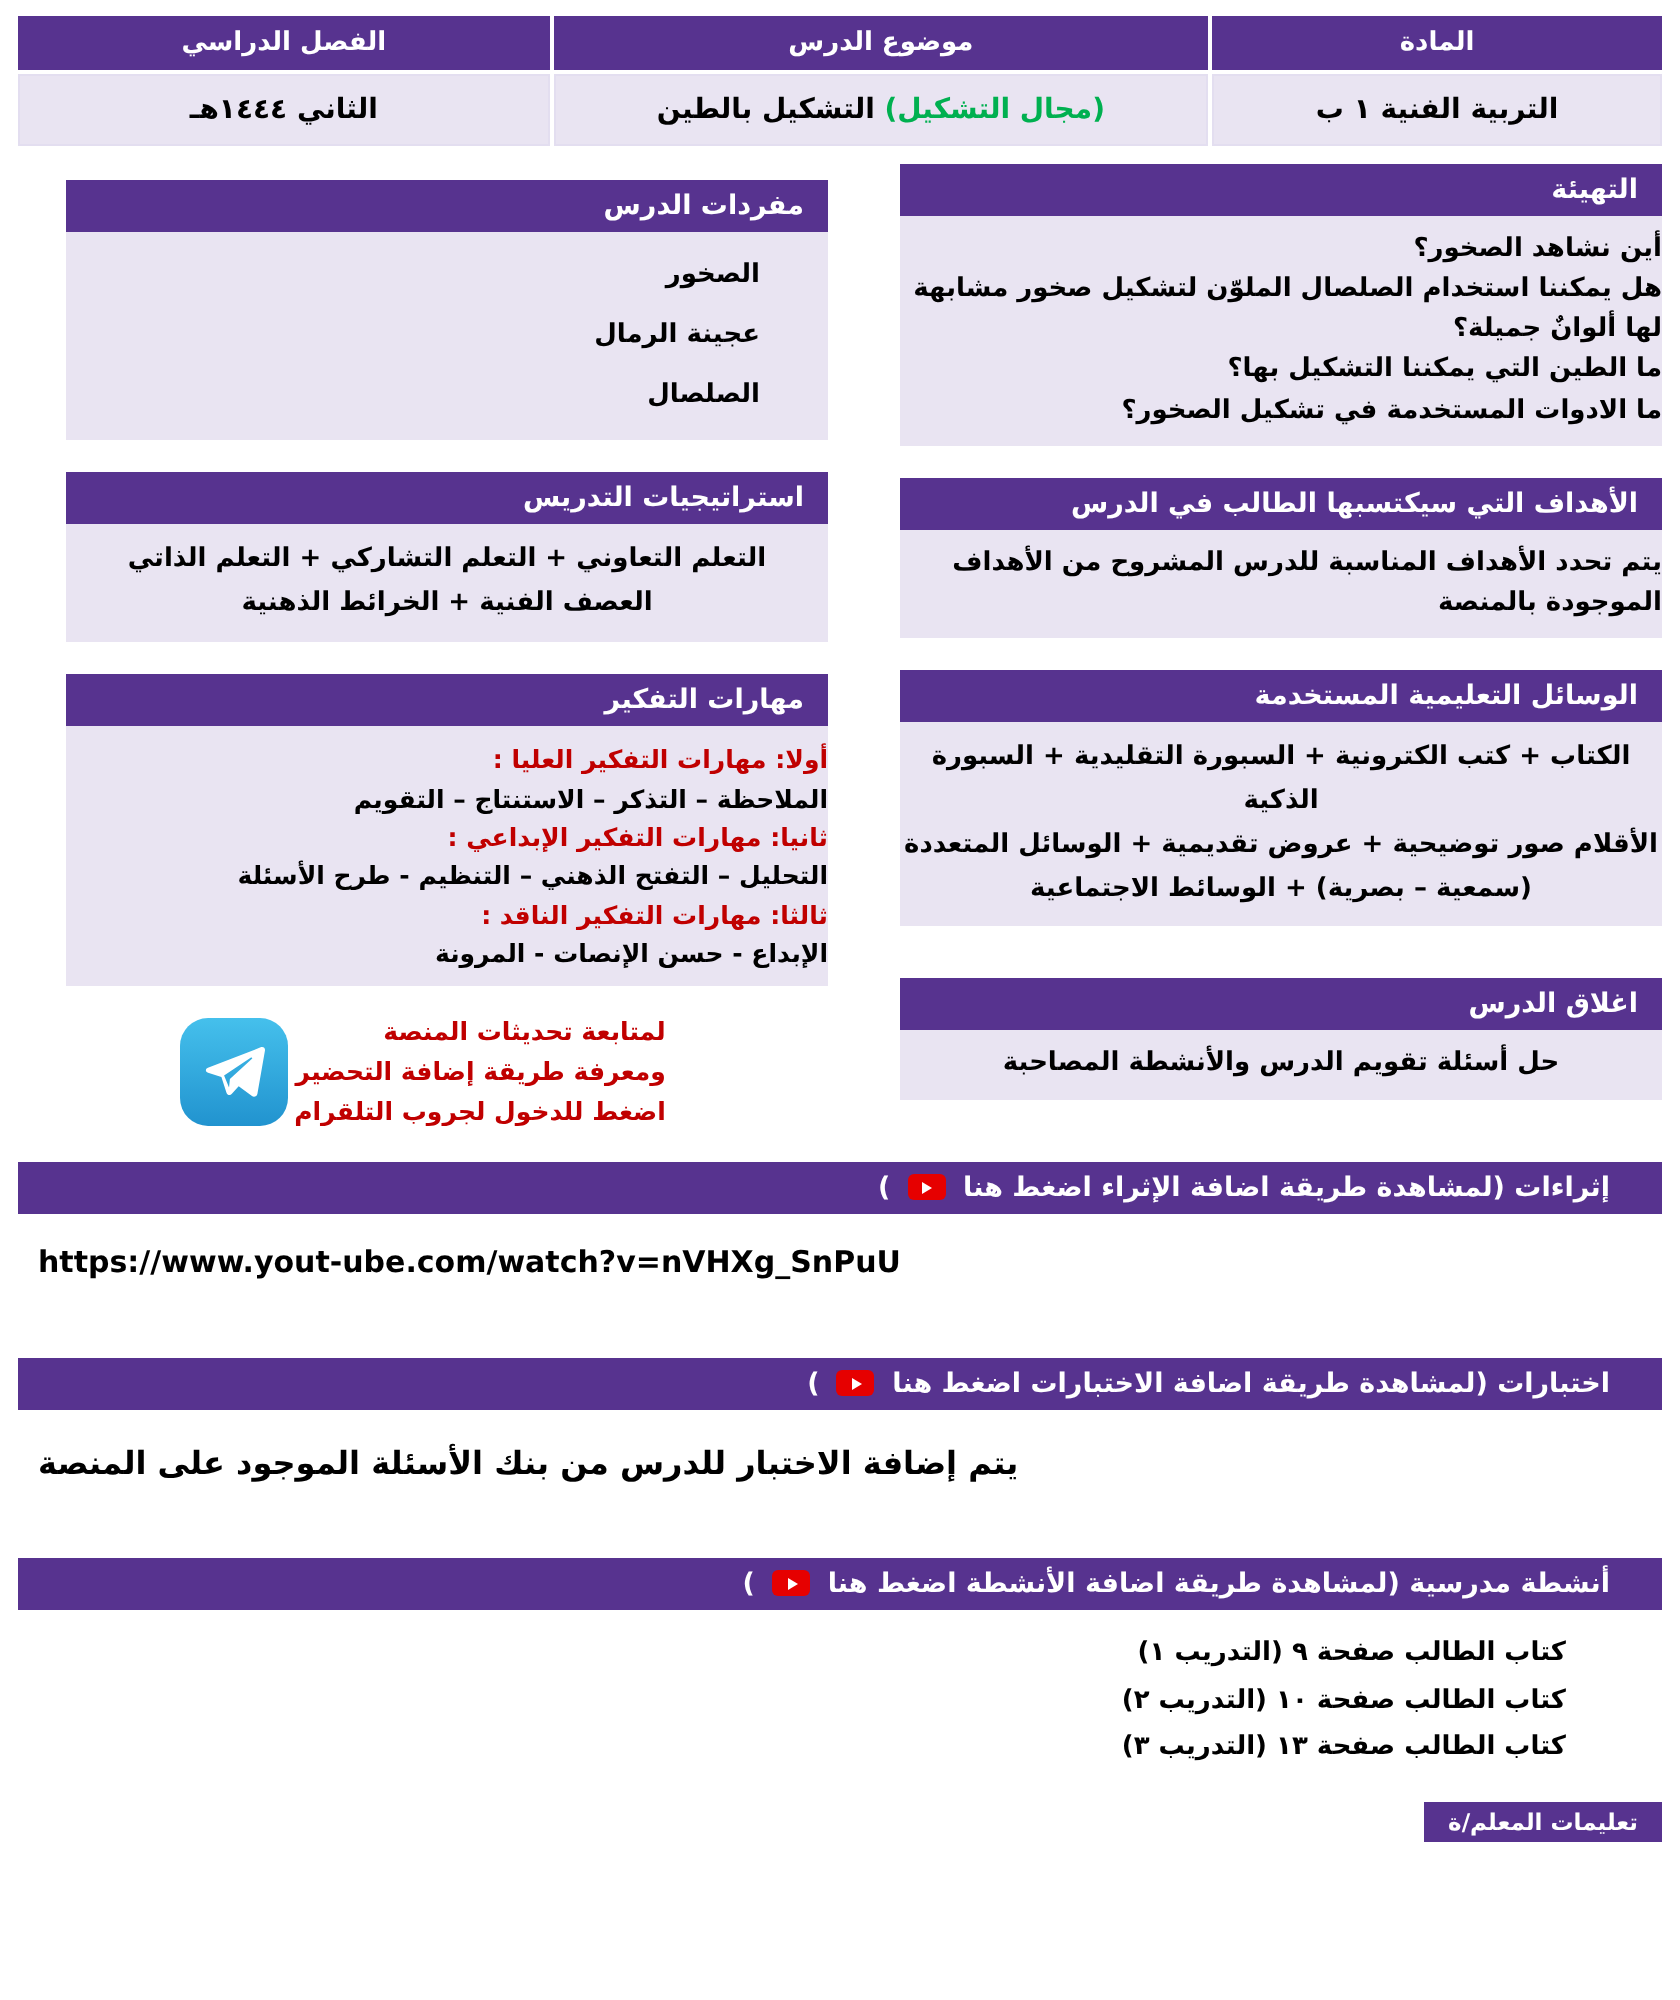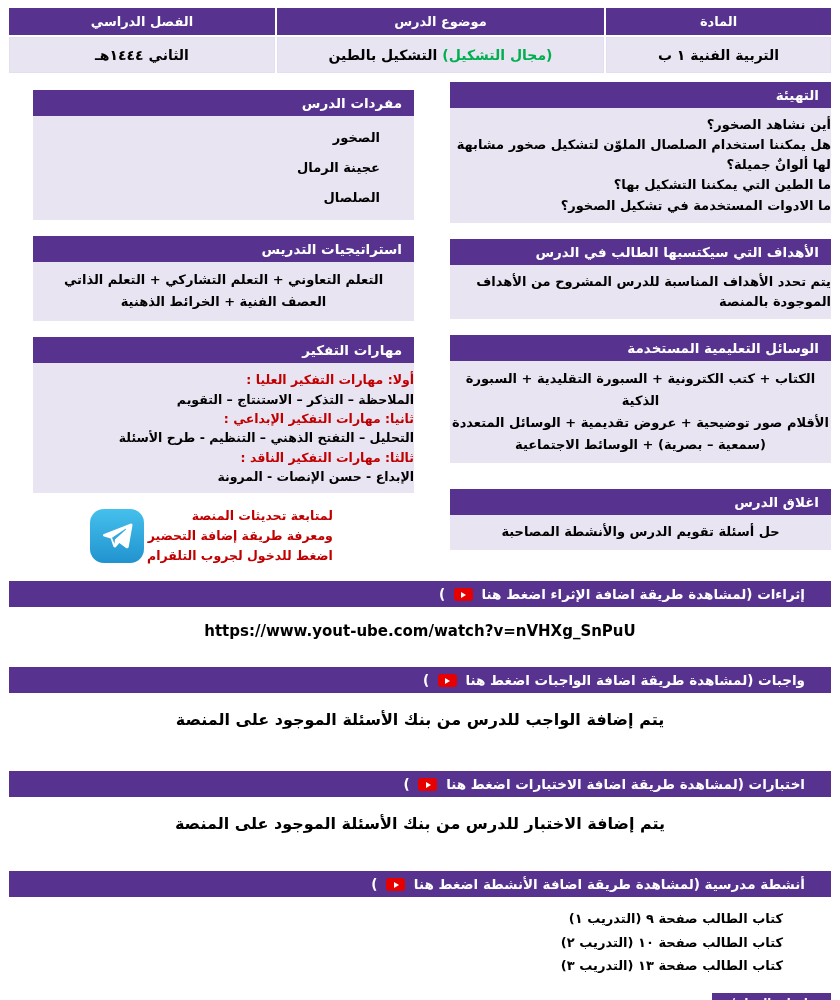--- a/index.html
+++ b/index.html
@@ -53,21 +53,21 @@
     background:linear-gradient(180deg,#45c0ec,#2193cf);
     display:flex;align-items:center;justify-content:center;cursor:pointer;}
 
   
   .banner{margin-top:12px;}
   .banner.gap-lg{margin-top:24px;}
   .banner.gap-md{margin-top:20px;}
   .banner-head{background:var(--purple);color:#fff;font-size:13.5px;font-weight:700;padding:5px 26px;cursor:pointer;}
   .yt-icon{display:inline-block;width:19px;height:13px;background:var(--yt);border-radius:3px;position:relative;vertical-align:-2px;margin:0 4px;}
   .yt-icon::after{content:"";position:absolute;left:7.5px;top:3.5px;border-style:solid;border-width:3px 0 3px 5px;border-color:transparent transparent transparent #fff;}
-  .banner-body{background:#fff;text-align:center;font-weight:700;}
+  .banner-body{background:#fff;text-align:left;font-weight:700;}
   .url-body{font-size:15px;padding:15px 10px;min-height:46px;}
   .note-body{font-size:16px;padding:17px 10px;min-height:54px;}
   .activities-body{font-size:13px;text-align:right;padding:10px 48px 10px 10px;line-height:1.8;min-height:66px;}
 
   
   .teacher{margin-top:4px;}
   .teacher-label{display:inline-block;background:var(--purple);color:#fff;font-size:11.5px;font-weight:700;padding:3px 12px;}
   a.plain{color:#000;text-decoration:none;}
 </style>
 </head>
@@ -179,28 +179,20 @@
     <div class="banner-head">
       <span>إثراءات (لمشاهدة طريقة اضافة الإثراء اضغط هنا</span>
       <span class="yt-icon"></span>
       <span>)</span>
     </div>
     <div class="banner-body url-body">
       <span dir="ltr"><a class="plain" href="#">https://www.yout-ube.com/watch?v=nVHXg_SnPuU</a></span>
     </div>
   </div>
 
-  <div class="banner">
-    <div class="banner-head">
-      <span>واجبات (لمشاهدة طريقة اضافة الواجبات اضغط هنا</span>
-      <span class="yt-icon"></span>
-      <span>)</span>
-    </div>
-    <div class="banner-body note-body">يتم إضافة الواجب للدرس من بنك الأسئلة الموجود على المنصة</div>
-  </div>
 
   <div class="banner gap-lg">
     <div class="banner-head">
       <span>اختبارات (لمشاهدة طريقة اضافة الاختبارات اضغط هنا</span>
       <span class="yt-icon"></span>
       <span>)</span>
     </div>
     <div class="banner-body note-body">يتم إضافة الاختبار للدرس من بنك الأسئلة الموجود على المنصة</div>
   </div>
 

